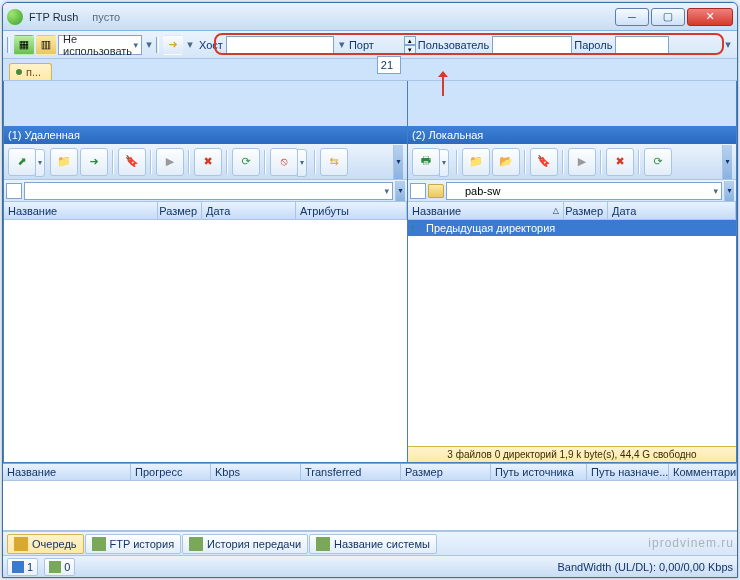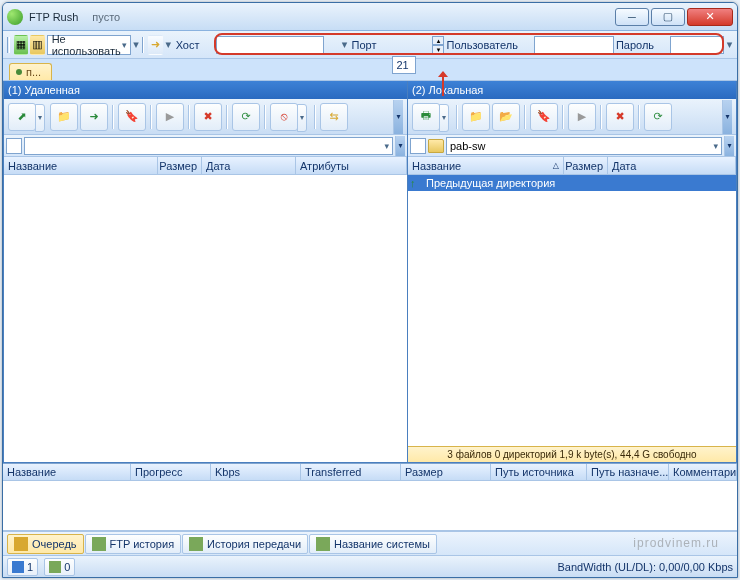--- a/index.html
+++ b/index.html
@@ -21,54 +21,54 @@
 
 
 .connbar { height:28px; background:linear-gradient(#eaf3fc,#d5e6f9); display:flex; align-items:center; padding:0 4px; border-bottom:1px solid #a9c5e6; gap:2px; position:relative;}
 .connbar .handle { width:3px; height:16px; border-left:1px solid #7fa4cf; border-right:1px solid #fff; margin-right:2px;}
 .tbicon { width:20px; height:20px; border:1px solid transparent; border-radius:2px; display:flex; align-items:center; justify-content:center; background:linear-gradient(#f9fcff,#dce9f8);}
 .ddarrow { width:10px; height:20px; display:flex; align-items:center; justify-content:center; color:#4a6a8a;}
 .combo { height:20px; border:1px solid #7fa4cf; background:#fff; display:flex; align-items:center; padding:0 14px 0 4px; position:relative; color:#1a2a3a;}
 .combo::after { content:"▾"; position:absolute; right:3px; font-size:9px; color:#4a6a8a;}
 .highlight-box { position:absolute; border:2px solid #d43a2a; border-radius:8px; pointer-events:none;}
 
-.field { display:flex; align-items:center; gap:16px; }
+.field { display:flex; align-items:center; gap:3px; }
 .field label { color:#14356a; }
 .field input { height:18px; border:1px solid #7fa4cf; padding:0 3px; background:#fff; color:#14356a; }
 .spinner { display:flex; flex-direction:column; width:12px;}
 .spinner div{ height:9px; border:1px solid #7fa4cf; background:#e8f0fa; font-size:7px; line-height:7px; text-align:center;}
 
 
 .tabstrip { height:22px; background:#cde3fb; display:flex; align-items:flex-end; padding:0 6px; border-bottom:1px solid #a9c5e6;}
 .tabp { background:linear-gradient(#fff3cc,#ffe9a8); border:1px solid #d8b44a; border-bottom:none; border-radius:3px 3px 0 0; padding:2px 10px 2px 6px; color:#6a4a1a; display:flex; gap:4px; align-items:center;}
 .tabdot { width:6px;height:6px;background:#4a8a3a;border-radius:50%;}
 
 
 .arrow { position:absolute; left:442px; top:72px; width:2px; height:24px; background:#d63a2a; }
 .arrow::before { content:""; position:absolute; top:-6px; left:-4px; border:5px solid transparent; border-bottom:6px solid #d63a2a;}
 
 
 .split-row { flex:1; display:flex; min-height:0;}
 .pane { display:flex; flex-direction:column; border:1px solid #4a7fbf; border-top:none; min-width:0;}
 .pane.left { width:404px; border-right:none;}
 .pane.right { flex:1; }
-.paneheader { height:18px; background:linear-gradient(#3d81d6,#2a6ac0); color:#fff; padding:0 4px; display:flex; align-items:center; font-weight:normal;}
+.paneheader { height:18px; background:linear-gradient(#3d81d6,#2a6ac0); color:#fff; padding:0 4px; display:flex; align-items:center; font-weight:normal;margin-top:45px;}
 
 
 .panebar { height:36px; background:linear-gradient(#eaf3fc,#c9ddf4); border-bottom:1px solid #a9c5e6; display:flex; align-items:center; padding:0 4px; gap:2px;}
 .bigbtn { width:28px; height:28px; border:1px solid #a9c5e6; border-radius:3px; background:linear-gradient(#fdfefe,#e2edf9); display:flex; align-items:center; justify-content:center; position:relative;}
 .bigbtn .dd{position:absolute;right:-10px;top:0;width:10px;height:28px;border:1px solid #a9c5e6;border-radius:0 3px 3px 0;background:linear-gradient(#fdfefe,#e2edf9);display:flex;align-items:center;justify-content:center;font-size:8px;color:#4a6a8a;}
 .sep { width:2px; height:24px; border-left:1px solid #a9c5e6; border-right:1px solid #fff; margin:0 2px;}
 .endmenu{width:10px;height:34px;background:linear-gradient(#b8d2f0,#8ab2df);border-left:1px solid #a9c5e6;display:flex;align-items:center;justify-content:center;font-size:8px;color:#14356a;margin-left:auto;}
 
 
 .pathbar { height:22px; background:linear-gradient(#eaf3fc,#d5e6f9); border-bottom:1px solid #a9c5e6; display:flex; align-items:center; padding:0 2px; gap:2px;}
 .pathbar .square{width:16px;height:16px;border:1px solid #7fa4cf;background:#fff;}
 .pathbar .folder{width:16px;height:14px;background:linear-gradient(#ffe9a8,#e8c860);border:1px solid #c8a840;border-radius:1px 2px 1px 1px;}
-.pathbar .pathinput{flex:1;height:18px;border:1px solid #7fa4cf;background:#fff;padding:0 3px;display:flex;align-items:center;position:relative;}
+.pathbar .pathinput{flex:1;height:18px;border:1px solid #7fa4cf;background:#fff;padding:0 18px;display:flex;align-items:center;position:relative;}
 .pathbar .pathinput::after{content:"▾";position:absolute;right:3px;font-size:9px;color:#4a6a8a;}
 
 
 .cols { height:18px; background:linear-gradient(#e8f2ff,#c6dcf6); border-bottom:1px solid #a9c5e6; display:flex; color:#14356a;}
 .col { padding:2px 4px; border-right:1px solid #a9c5e6; overflow:hidden; white-space:nowrap; display:flex; align-items:center;}
 
 
 .listbody { flex:1; background:#fff; overflow:auto; position:relative;}
 .row-sel { height:16px; background:#3a7ad0; color:#fff; display:flex; align-items:center; padding-left:2px; gap:4px;}
 .upicon { width:12px;height:12px; display:inline-block; position:relative;}
@@ -83,21 +83,21 @@
 
 
 .bottomtabs { height:24px; background:linear-gradient(#ecf4fd,#d5e6f9); border-top:1px solid #a9c5e6; display:flex; align-items:center; padding:2px 4px; gap:1px;}
 .btab { height:20px; border:1px solid #a9c5e6; border-radius:2px; background:linear-gradient(#fdfefe,#e2edf9); display:flex; align-items:center; padding:0 6px; gap:4px; color:#14356a;}
 .btab.active { background:linear-gradient(#fff3cc,#ffe9a8); border-color:#d8b44a;}
 .bticon{width:14px;height:14px;}
 
 
 .statusbar { height:22px; background:linear-gradient(#eaf3fc,#c9ddf4); border-top:1px solid #a9c5e6; display:flex; align-items:center; padding:0 4px; gap:6px; color:#14356a;}
 .sbcell{display:flex;align-items:center;gap:3px;height:18px;border:1px solid #a9c5e6;background:linear-gradient(#fdfefe,#e8f0fa);padding:0 4px;border-radius:2px;}
-.watermark{position:absolute;right:21px;bottom:30px;color:rgba(120,120,120,.5);font-size:12px;letter-spacing:1px;}
+.watermark{position:absolute;right:6px;bottom:30px;color:rgba(120,120,120,.5);font-size:12px;letter-spacing:1px;}
 </style>
 </head>
 <body>
 
 <div class="window">
 
  <div class="titlebar">
   <div class="appicon"></div>
   <div class="title">
     <span>FTP Rush</span>

